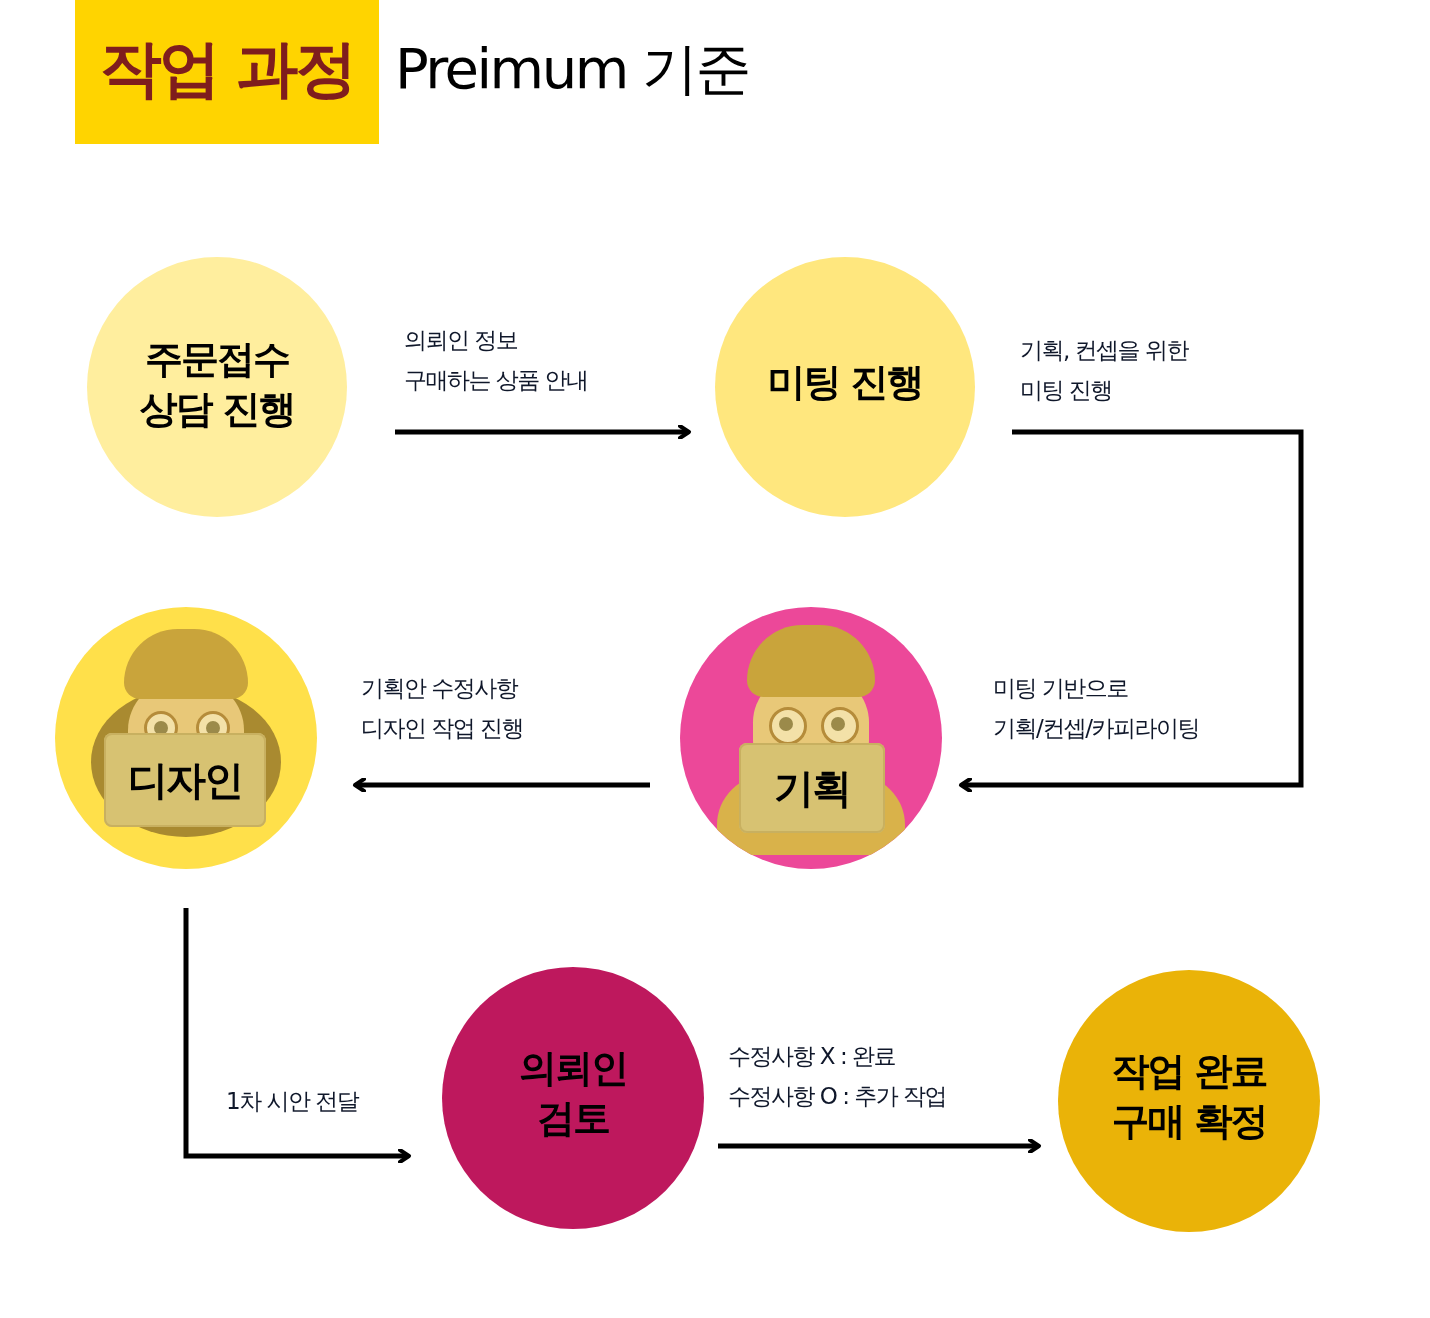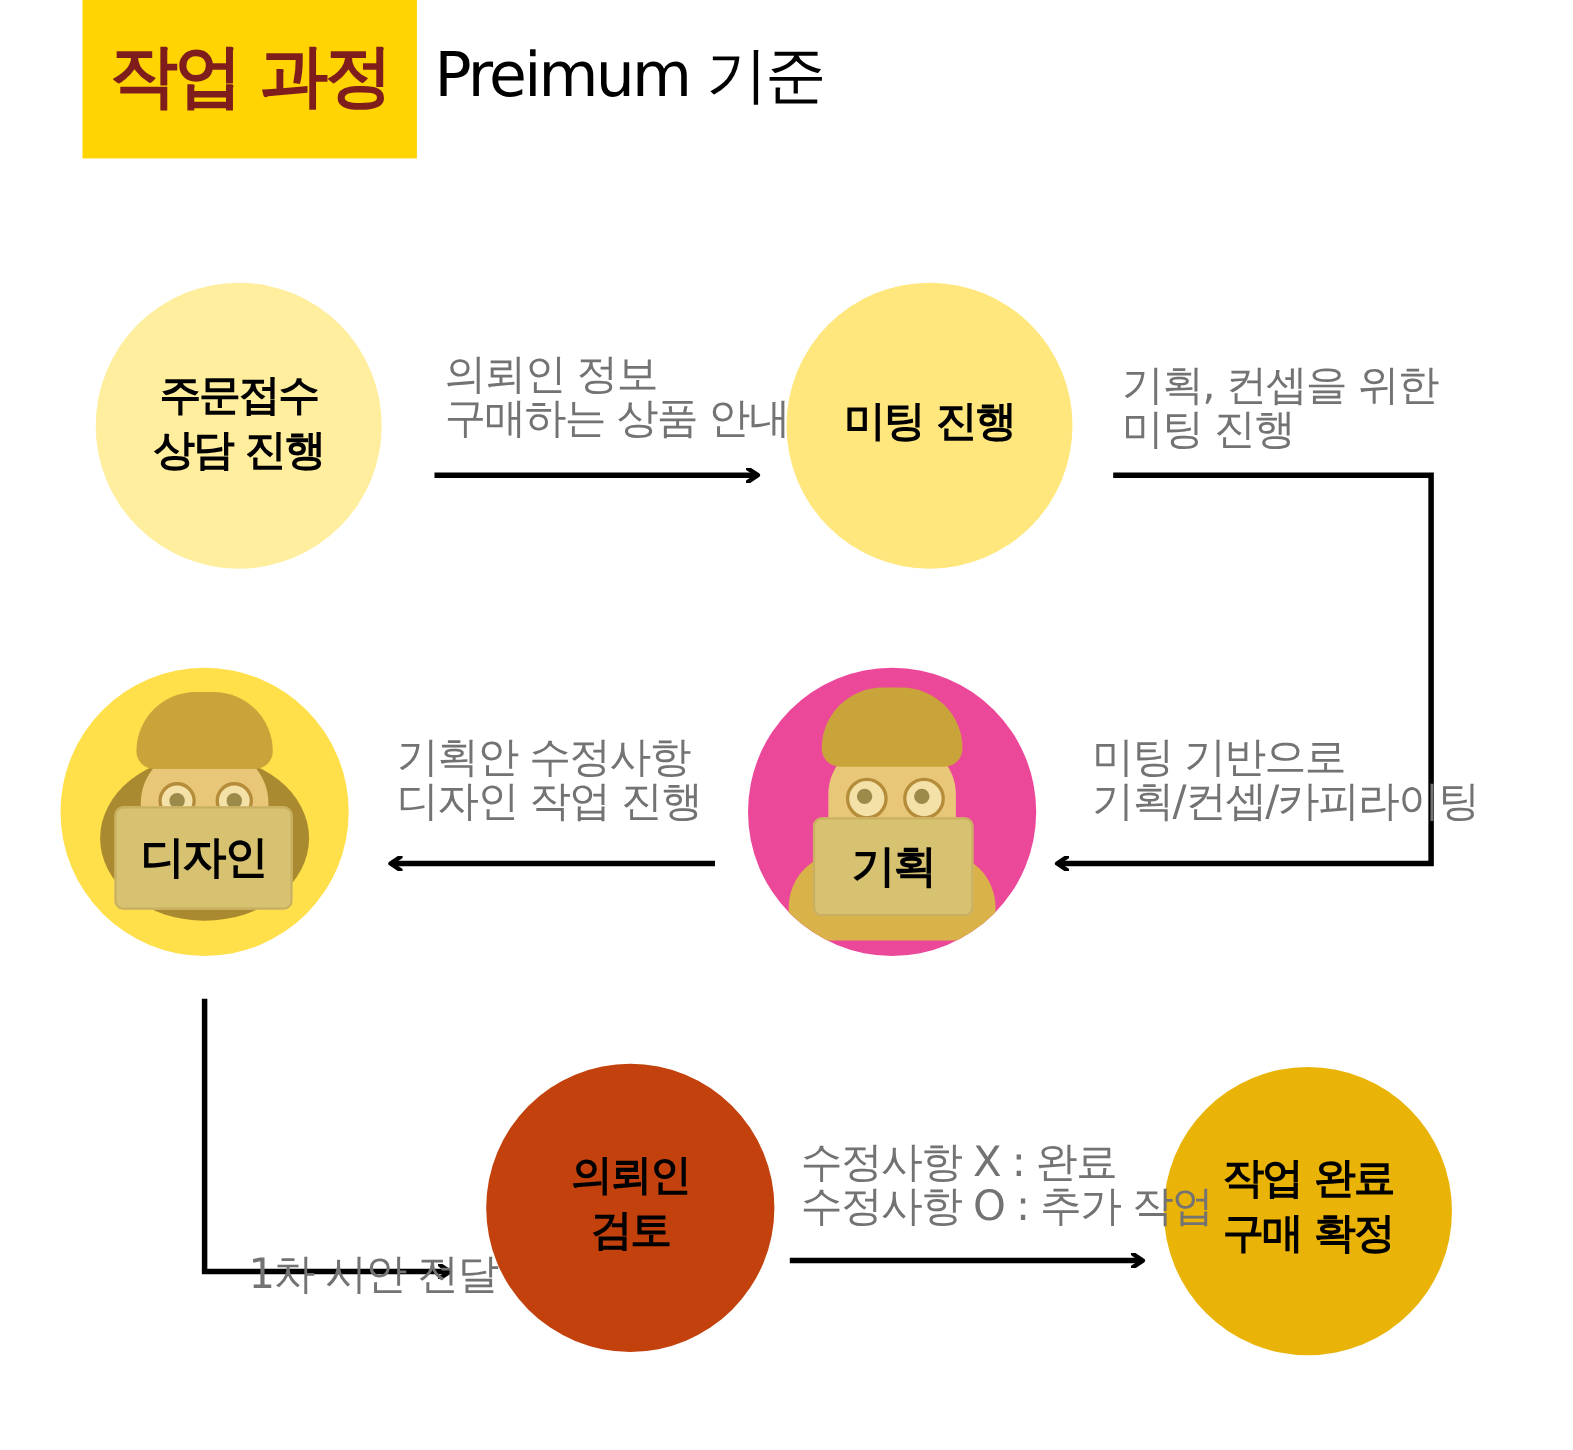--- a/index.html
+++ b/index.html
@@ -25,22 +25,22 @@
     .node {
       position: absolute; border-radius: 50%;
       display: flex; align-items: center; justify-content: center;
       text-align: center; overflow: hidden;
     }
     .node-label {
       font-size: 38px; font-weight: bold; letter-spacing: -2px; line-height: 50px;
       color: #000; white-space: pre-line; position: relative; z-index: 3;
     }
     .caption {
-      position: absolute; font-size: 38px; line-height: 40px; letter-spacing: -1.5px;
-      color: #737373; white-space: pre-line;
+      position: absolute; font-size: 23px; line-height: 40px; letter-spacing: -1.5px;
+      color: #0f172a; white-space: pre-line;
     }
     svg.connectors { position: absolute; left: 0; top: 0; pointer-events: none; }
 
     
     .avatar { position: absolute; left: 50%; transform: translateX(-50%); }
     .hat {
       position: absolute; background: #C9A43B; border-radius: 60px 60px 18px 18px;
     }
     .hair {
       position: absolute; background: #A98A30; border-radius: 50%;
@@ -119,33 +119,33 @@
     <div class="face" style="left:42px; top:50px; width:116px; height:118px;"></div>
     <div class="hat" style="left:36px; top:0px; width:128px; height:72px;"></div>
     <div class="eye" style="left:58px; top:82px; width:32px; height:32px;"></div>
     <div class="eye" style="left:110px; top:82px; width:32px; height:32px;"></div>
     <div class="laptop" style="left:28px; top:118px; width:146px; height:90px;">
       <span class="node-label" style="font-size:40px;">기획</span>
     </div>
   </div>
 </div>
 
-<div class="node" style="left:442px; top:967px; width:262px; height:262px; background:#c2410c;">
+<div class="node" style="left:442px; top:967px; width:262px; height:262px; background:#be185d;">
   <span class="node-label" style="margin-top:-10px;">의뢰인
 검토</span>
 </div>
 
 <div class="node" style="left:1058px; top:970px; width:262px; height:262px; background:#eab308;">
   <span class="node-label" style="margin-top:-10px;">작업 완료
 구매 확정</span>
 </div>
 
 <div class="caption" style="left:404px; top:320px;">의뢰인 정보
 구매하는 상품 안내</div>
 <div class="caption" style="left:1020px; top:330px;">기획, 컨셉을 위한
 미팅 진행</div>
 <div class="caption" style="left:993px; top:668px;">미팅 기반으로
 기획/컨셉/카피라이팅</div>
 <div class="caption" style="left:361px; top:668px;">기획안 수정사항
 디자인 작업 진행</div>
-<div class="caption" style="left:226px; top:1138px;">1차 시안 전달</div>
+<div class="caption" style="left:226px; top:1081px;">1차 시안 전달</div>
 <div class="caption" style="left:728px; top:1036px;">수정사항 X : 완료
 수정사항 O : 추가 작업</div>
 
 </body></html>

